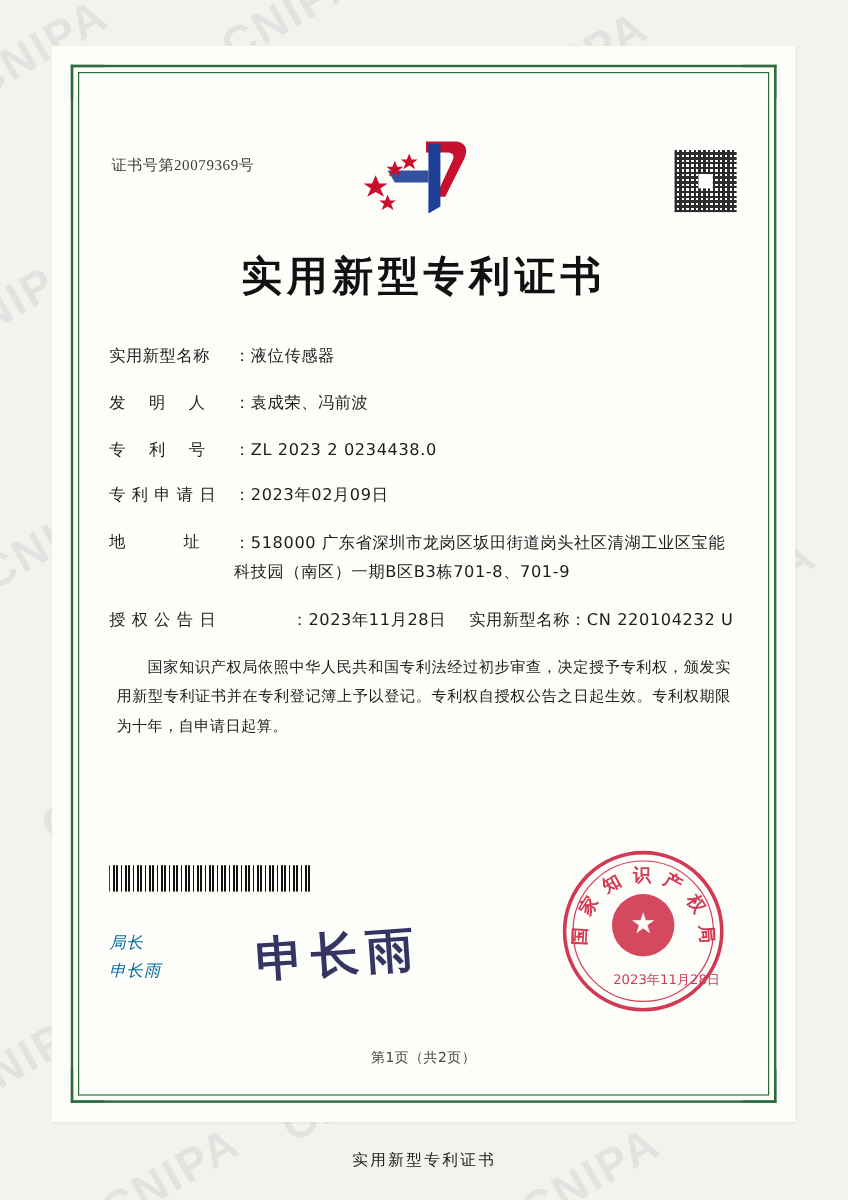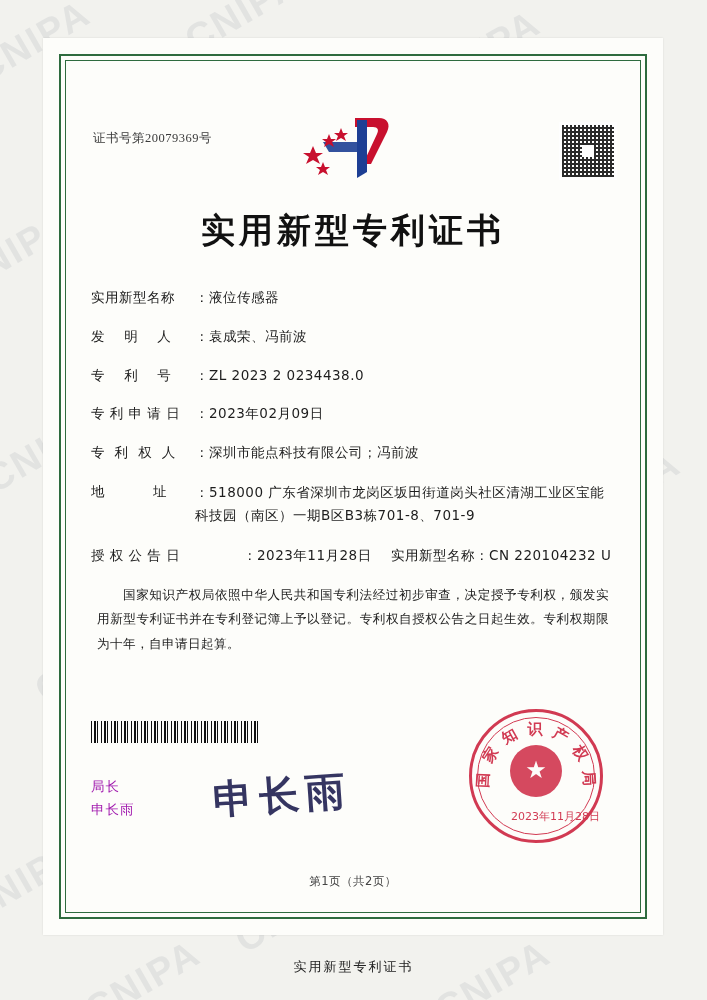--- a/index.html
+++ b/index.html
@@ -186,23 +186,24 @@
       #111 3px 5px, transparent 5px 6px,
       #111 6px 7px, transparent 7px 10px
     );
   }
 
   .signature-block {
     position: absolute;
     left: 8px;
     bottom: 74px;
     font-size: 13.5px;
-    color: #a21caf;
+    color: #0369a1;
     line-height: 1.7;
     letter-spacing: 1px;
+    font-style: italic;
   }
   .handwriting {
     position: absolute;
     left: 130px;
     bottom: 72px;
     font-family: "DejaVu Serif", "Liberation Serif", serif;
     font-size: 40px;
     color: #1a1a4d;
     letter-spacing: 6px;
     transform: rotate(-4deg);
@@ -352,24 +353,20 @@
       <div class="row">
         <div class="lbl">专    利    号</div>
         <div class="val">：ZL 2023 2 0234438.0</div>
       </div>
 
       <div class="row">
         <div class="lbl">专 利 申 请 日</div>
         <div class="val">：2023年02月09日</div>
       </div>
 
-      <div class="row">
-        <div class="lbl">专  利  权  人</div>
-        <div class="val">：深圳市能点科技有限公司；冯前波</div>
-      </div>
 
       <div class="row addr">
         <div class="lbl">地          址</div>
         <div class="val">：518000 广东省深圳市龙岗区坂田街道岗头社区清湖工业区宝能科技园（南区）一期B区B3栋701-8、701-9</div>
       </div>
 
       <div class="pubrow">
         <div class="c1">
           <div class="lbl">授 权 公 告 日</div>
           <div>：2023年11月28日</div>

